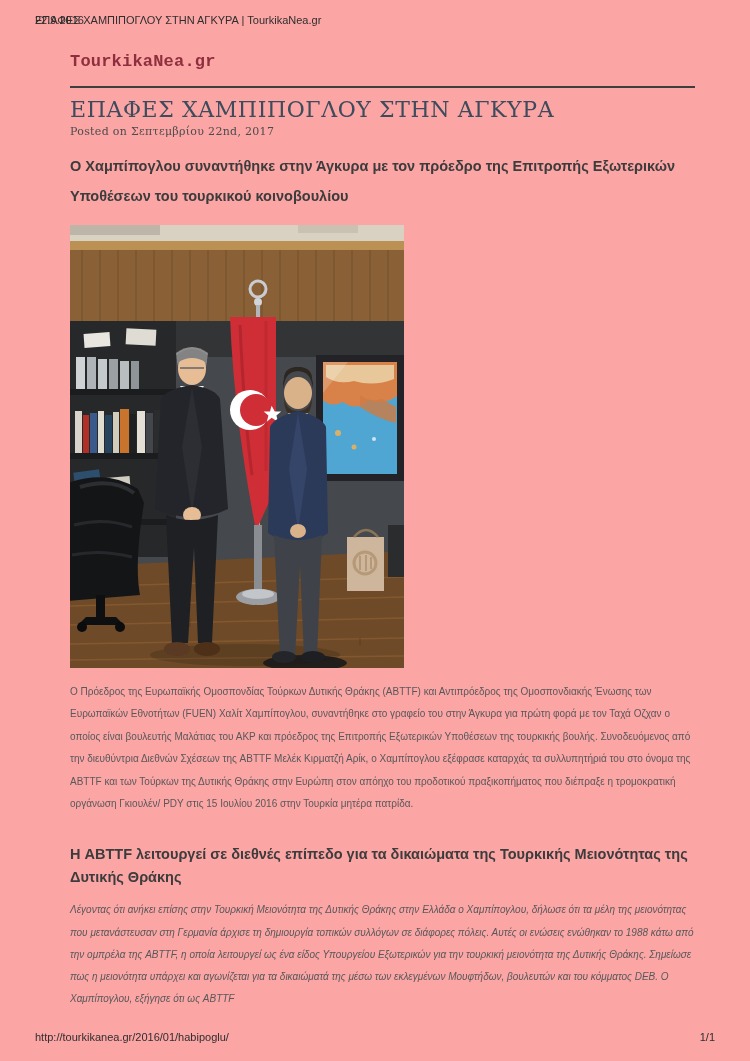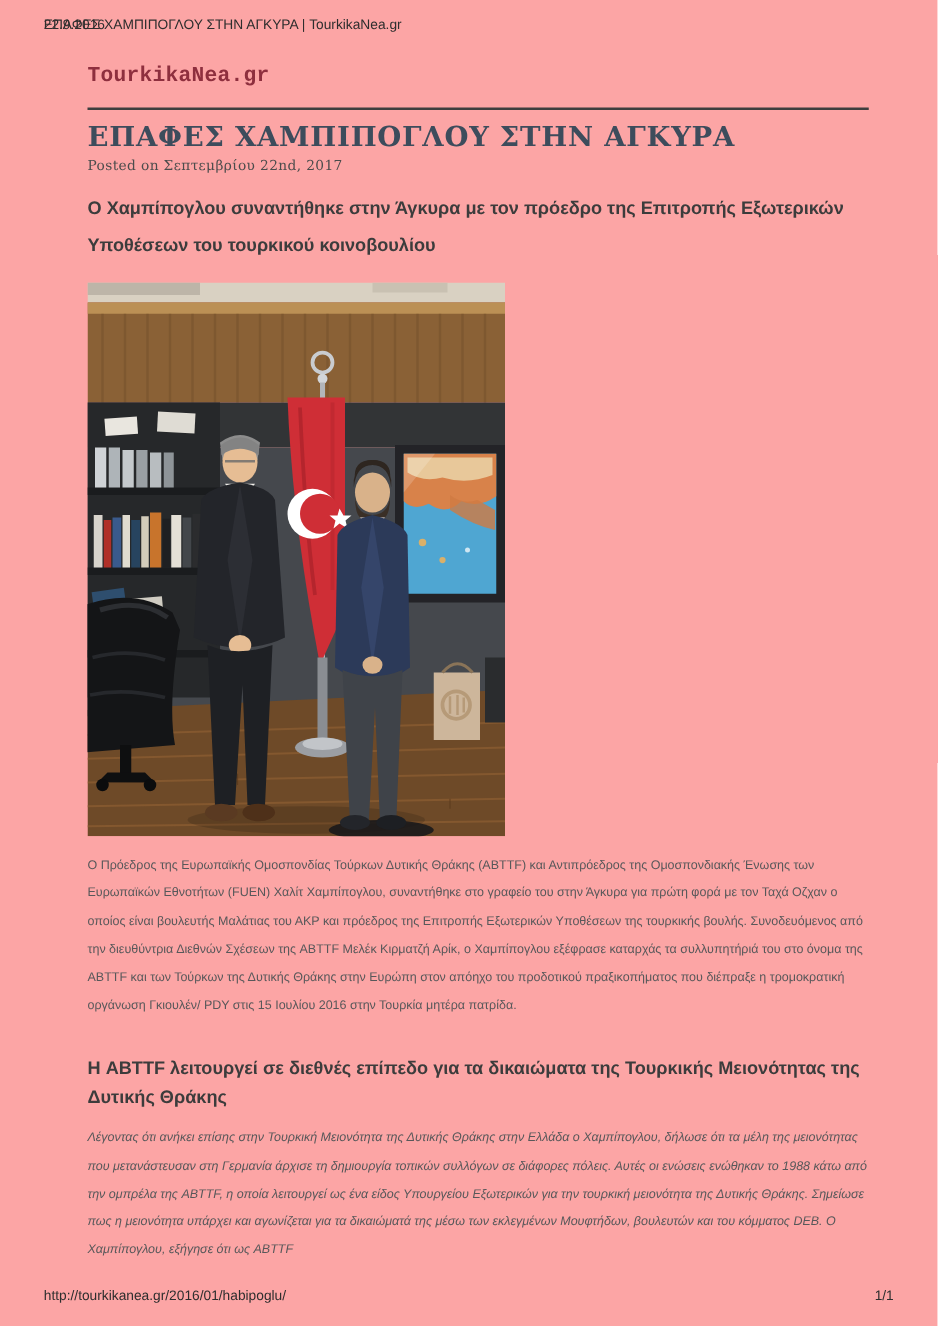--- a/index.html
+++ b/index.html
@@ -15,21 +15,21 @@
   .print-header .ph-date { position:absolute; left:0; top:0; }
   .print-header .ph-title { position:absolute; left:0; right:15px; top:0; text-align:left; }
   .content { position:absolute; left:70px; top:0; width:625px; }
   .logo {
     margin-top:52px; font-family:Liberation Mono, monospace;
     font-weight:bold; font-size:17px; color:#8e2f3e; letter-spacing:0.2px;
   }
   .rule { margin-top:15px; border:0; border-top:2px solid #3e3e3e; width:100%; }
   h1.article-title {
     margin-top:9px; font-family:"DejaVu Serif","Liberation Serif",serif;
-    font-weight:bold; font-size:22px; color:#3d4c5c; letter-spacing:0.6px;
+    font-weight:normal; font-size:22px; color:#3d4c5c; letter-spacing:0.6px;
   }
   .posted {
     margin-top:3px; font-family:"DejaVu Serif","Liberation Serif",serif;
     font-size:11px; color:#4c4c4c; letter-spacing:0.3px;
   }
   p.lead {
     margin-top:13px; font-size:14.5px; font-weight:bold; color:#3c3c3c; line-height:30px;
   }
   .photo-frame { margin-top:14px; width:334px; height:443px; line-height:0; }
   p.body-text { margin-top:13px; font-size:10px; color:#58585a; line-height:22.4px; }

